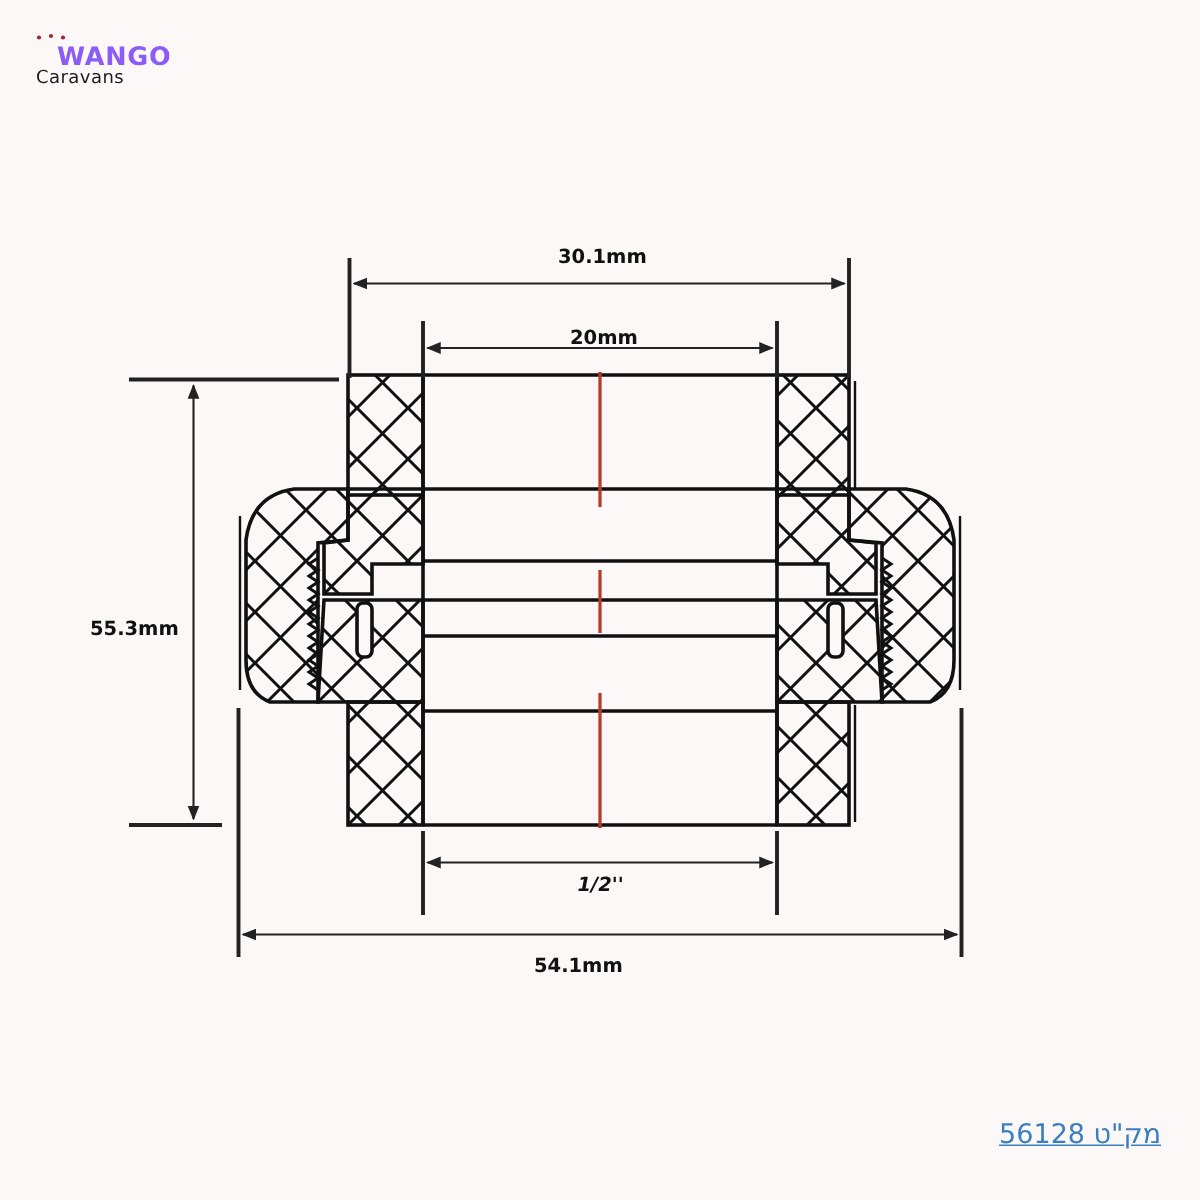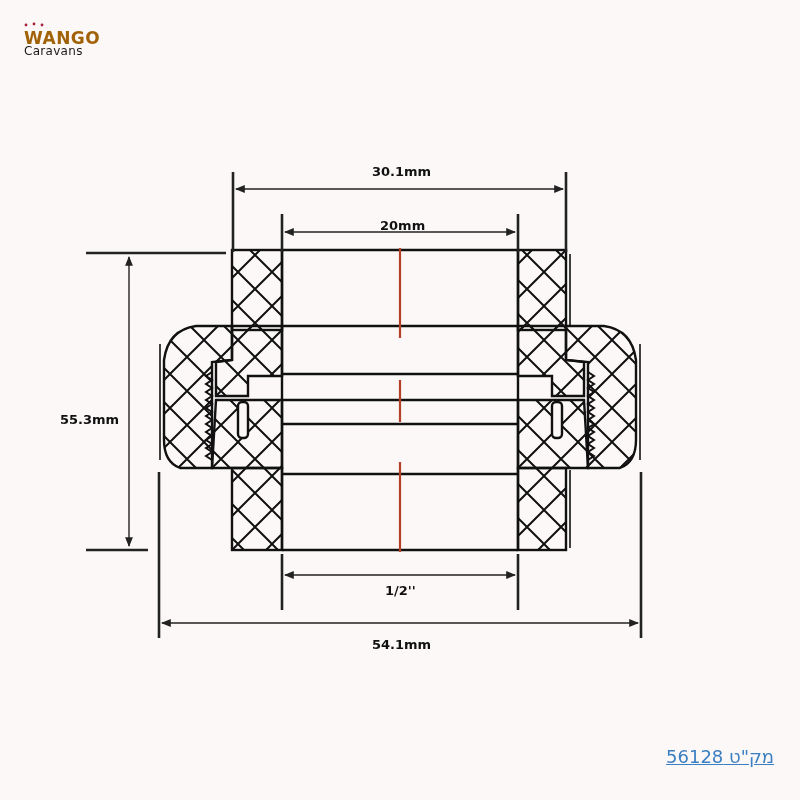--- a/index.html
+++ b/index.html
@@ -7,24 +7,24 @@
       width: 800px; height: 800px; overflow: hidden;
       background: #fdf8f8;
       position: relative;
       font-family: "DejaVu Sans", "Liberation Sans", sans-serif;
     }
     .logo {
       position: absolute; left: 24px; top: 22px;
       width: 110px; height: 48px;
     }
     .logo-top {
-      position: absolute; left: 0; top: 6px;
+      position: absolute; left: 14px; top: 6px;
       font-family: "DejaVu Sans", sans-serif;
       font-weight: bold; font-size: 17px; letter-spacing: 0.5px;
-      color: #a16207;
+      color: #8b5cf6;
     }
     .logo-bottom {
       position: absolute; left: 0px; top: 22px;
       font-family: "DejaVu Sans", sans-serif;
       font-size: 12px; color: #1a1a1a; letter-spacing: 0.3px; text-align: right;
     }
     .crown {
       position: absolute; left: 0px; top: 0px; width: 20px; height: 8px;
     }
     svg.drawing {
@@ -134,16 +134,16 @@
 
     <line x1="159" y1="472" x2="159" y2="638" stroke-width="2.6"></line>
     <line x1="641" y1="472" x2="641" y2="638" stroke-width="2.6"></line>
     <line x1="162" y1="623" x2="638" y2="623" marker-start="url(#arr)" marker-end="url(#arr)"></line>
   </g>
 </svg>
 
 <span class="dim-label" style="left:372px; top:164px;">30.1mm</span>
 <span class="dim-label" style="left:380px; top:218px;">20mm</span>
 <span class="dim-label" style="left:60px; top:412px;">55.3mm</span>
-<span class="dim-label" style="left:385px; top:583px;">1/2''</span>
-<span class="dim-label" style="left:372px; top:637px;">54.1mm</span>
+<span class="dim-label" style="left:385px; top:583px;font-style:italic;">1/2''</span>
+<span class="dim-label" style="left:356px; top:637px;">54.1mm</span>
 
 <a class="sku-link">מק"ט 56128</a>
 
 </body></html>

